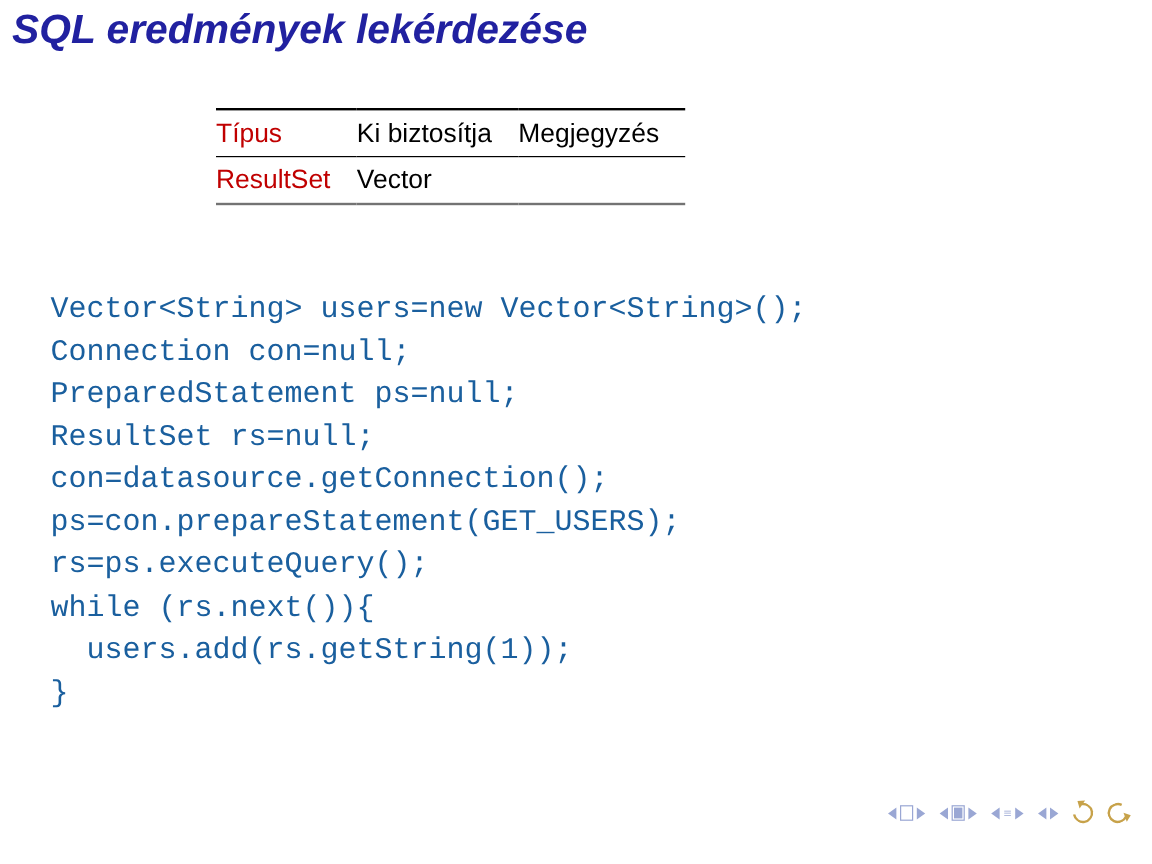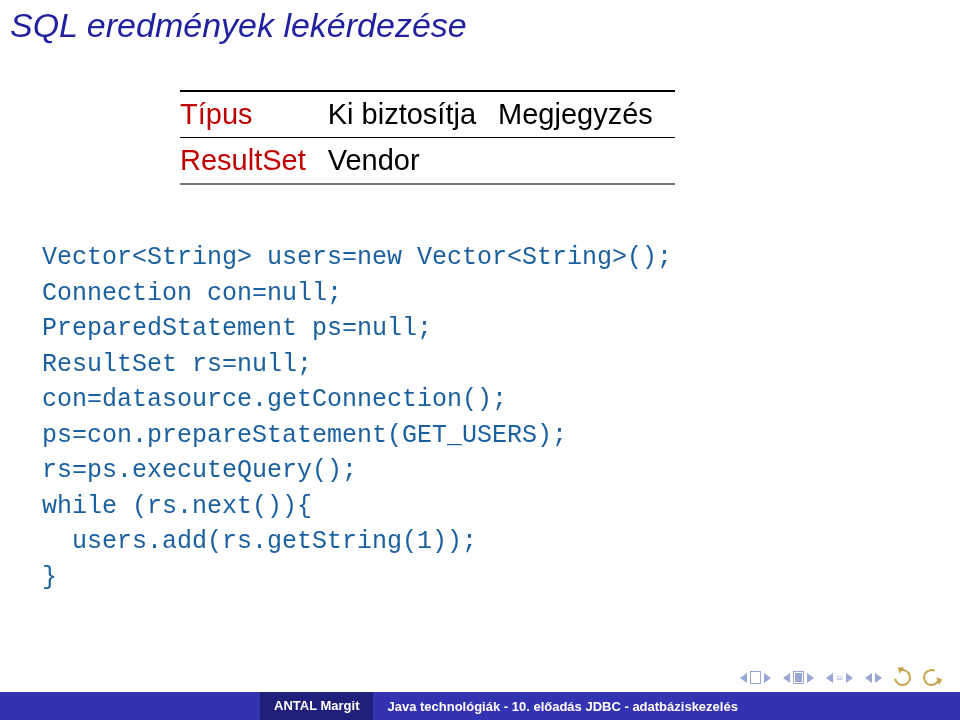--- a/index.html
+++ b/index.html
@@ -17,31 +17,31 @@
     height: 720px;
     position: relative;
     box-sizing: border-box;
   }
   .title {
     position: absolute;
     top: 6px;
     left: 10px;
     color: #2121a0;
     font-family: Arial, Helvetica, sans-serif;
-    font-weight: normal;
+    font-weight: bold;
     font-size: 34px;
     font-style: italic;
   }
   .table {
     position: absolute;
     top: 90px;
     left: 180px;
     border-collapse: collapse;
     font-family: Arial, Helvetica, sans-serif;
-    font-size: 29px;
+    font-size: 22px;
   }
   .table tr.head td {
     border-top: 2px solid #000;
     border-bottom: 1px solid #000;
     padding: 6px 22px 6px 0;
   }
   .table tr.body td {
     border-bottom: 2px solid #737373;
     padding: 6px 22px 6px 0;
   }
@@ -152,21 +152,21 @@
 
   <table class="table">
     <tbody>
         <tr class="head">
       <td class="red">Típus</td>
       <td class="black">Ki biztosítja</td>
       <td class="black">Megjegyzés</td>
     </tr>
     <tr class="body">
       <td class="red">ResultSet</td>
-      <td class="black">Vendor</td>
+      <td class="black">Vector</td>
       <td class="black"></td>
     </tr>
   </tbody>
     </table>
 
   <div class="code">Vector&lt;String&gt; users=new Vector&lt;String&gt;();
 Connection con=null;
 PreparedStatement ps=null;
 ResultSet rs=null;
 con=datasource.getConnection();
@@ -193,18 +193,14 @@
       <span class="tri-right"></span>
     </span>
     <span class="nav-group">
       <span class="tri-left"></span>
       <span class="tri-right"></span>
     </span>
     <span class="refresh"></span>
     <span class="refresh2"></span>
   </div>
 
-  <div class="footer">
-    <div class="author">ANTAL Margit</div>
-    <div class="topic">Java technológiák -    10. előadás JDBC - adatbáziskezelés</div>
-  </div>
 
 </div>
 
 </body></html>

